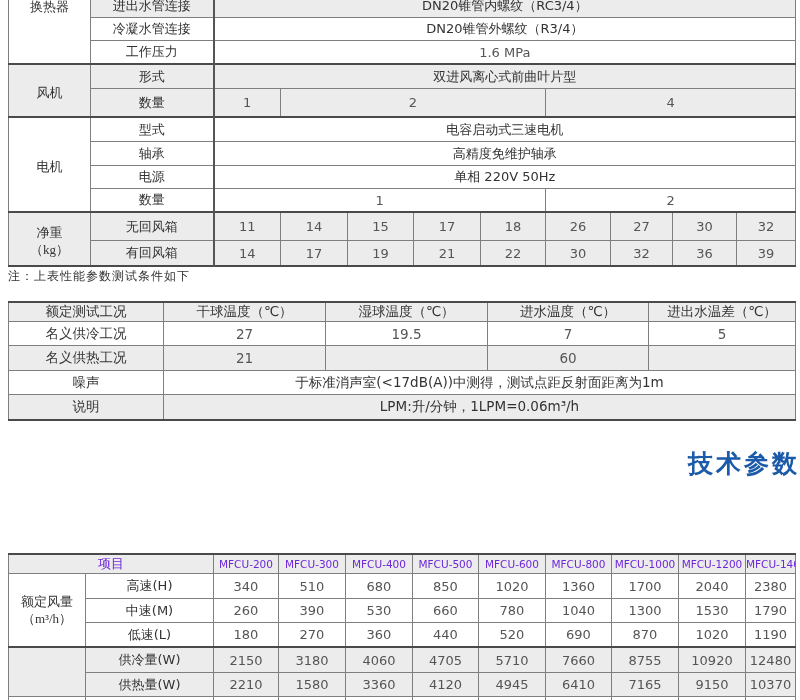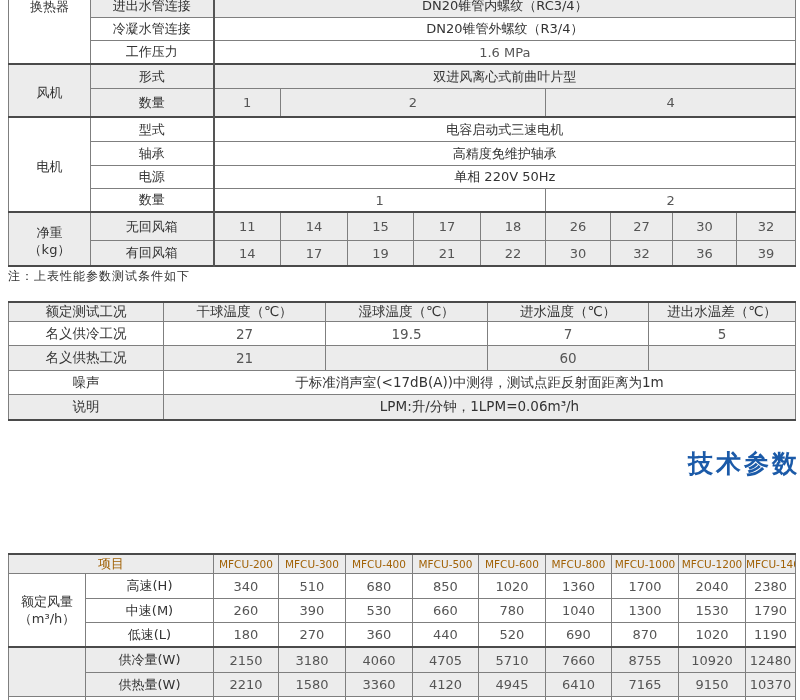--- a/index.html
+++ b/index.html
@@ -35,25 +35,25 @@
   
   #heading{position:absolute;left:0;top:447px;width:800px;text-align:right;
       font-size:25px;font-weight:700;color:#1b5aa8;letter-spacing:3px;}
 
   
   #t3title{position:absolute;left:8px;top:527px;font-size:13.5px;font-weight:600;
       color:#222;letter-spacing:0.5px;}
 
   
   #t3{left:8px;top:553px;width:787px;border-top:2px solid #4a4a4a;font-size:13px;}
-  #t3 th{font-size:10.5px;color:#a16207;}
+  #t3 th{font-size:10.5px;color:#6d28d9;}
   #t3 .num{color:#555;}
   #t3 td.g{line-height:17px;}
 
-  .two-line{line-height:17px;}
+  .two-line{line-height:17px;font-family:Liberation Serif, serif;}
 
   
   #wm{position:absolute;left:218px;top:-18px;width:230px;height:190px;pointer-events:none;}
   #wm-letters{position:absolute;left:382px;top:2px;color:#c9c9c9;font-size:12px;
       letter-spacing:14px;transform:rotate(-18deg);pointer-events:none;}
 </style>
 </head>
 <body>
 
 <div id="page">

